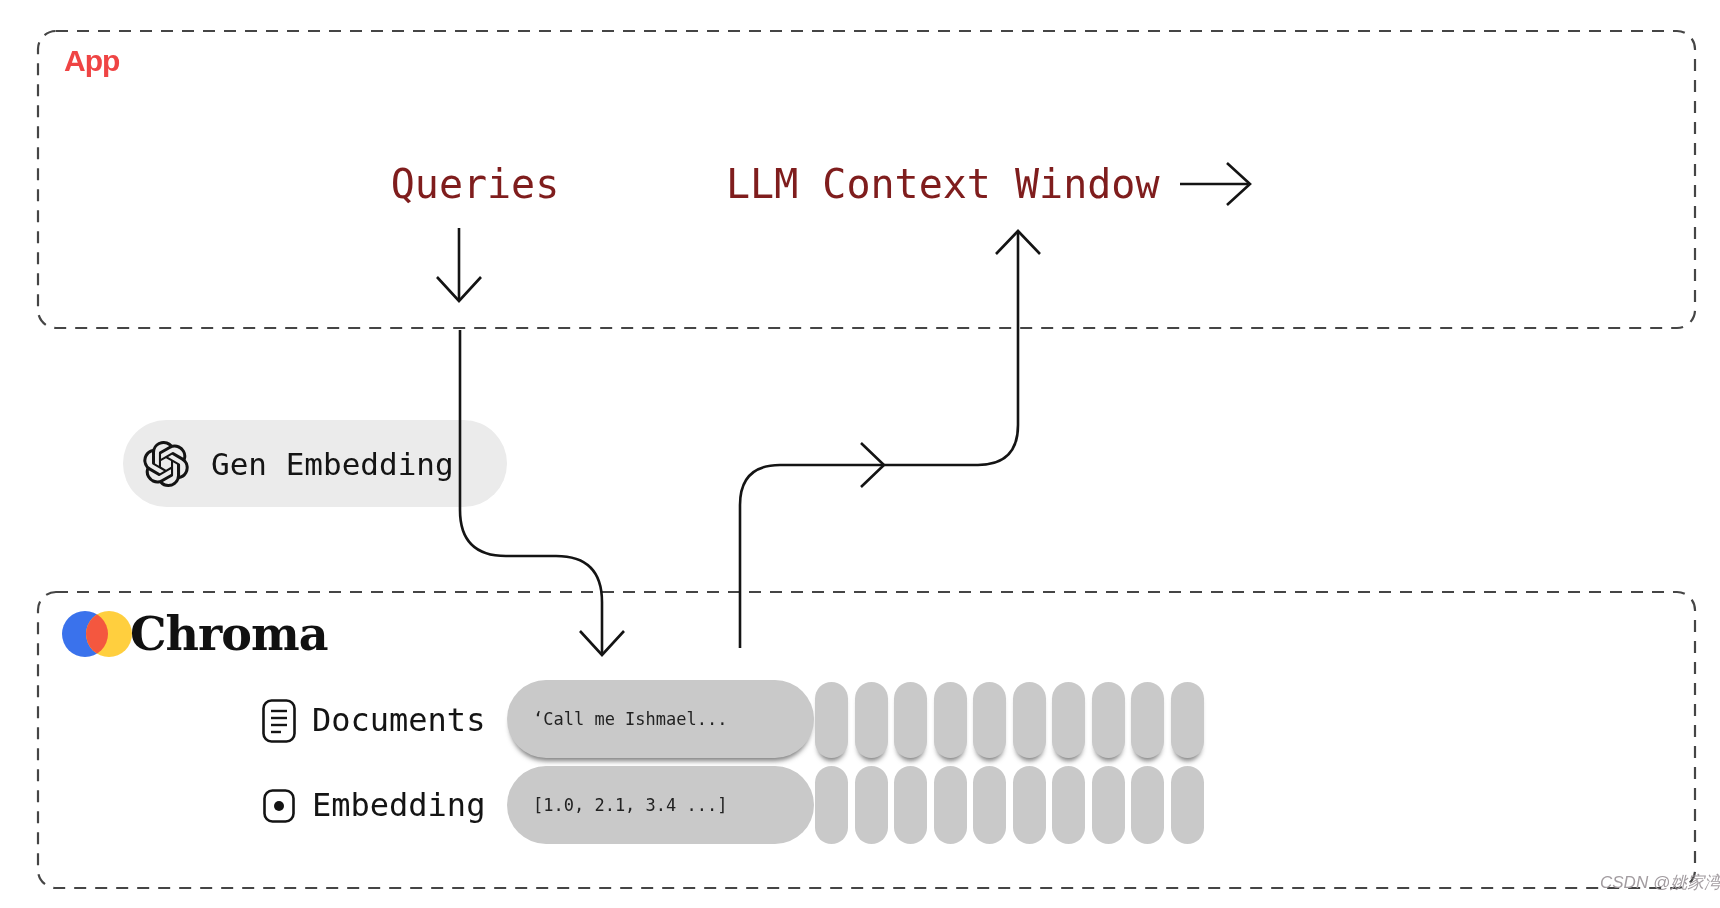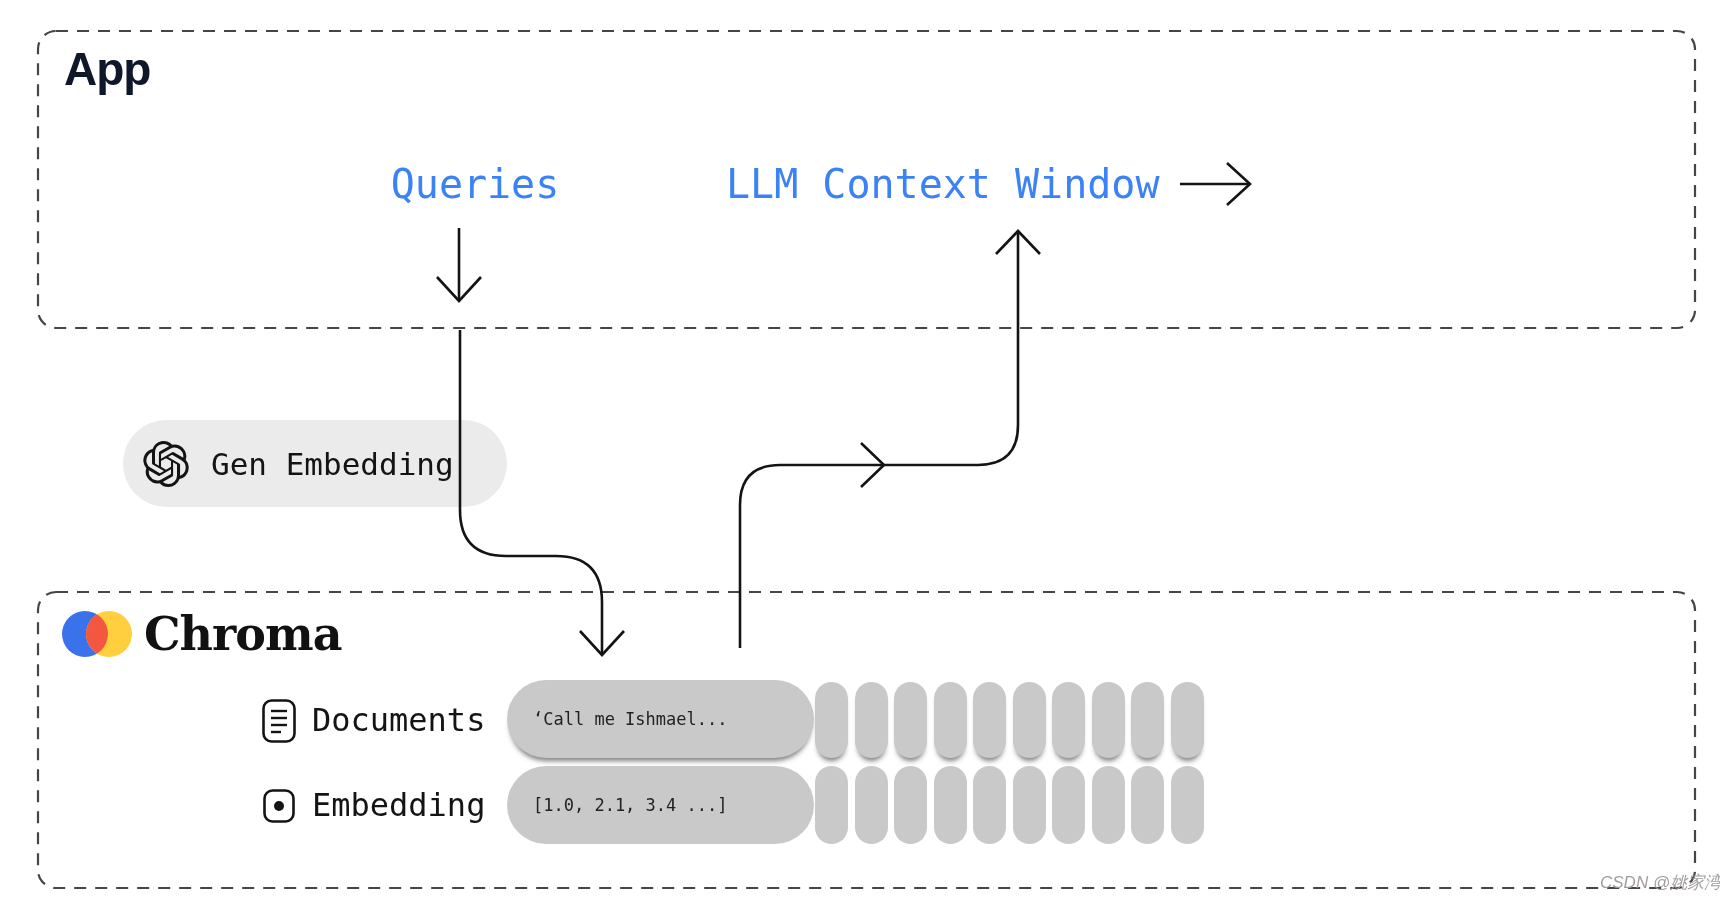--- a/index.html
+++ b/index.html
@@ -1,23 +1,23 @@
 <!DOCTYPE html>
 <html style="--pill-gray: #c9c9c9; --pill-light: #ebebeb; --line: #141414; --border: #454545; --chroma-blue: #3a72ec; --chroma-yellow: #ffcf3e; --chroma-red: #f4573f;"><head>
 <meta charset="utf-8">
 <style>
   html,body{margin:0;padding:0;background:#ffffff;}
   .canvas{position:relative;width:1720px;height:908px;background:#fff;overflow:hidden;
           font-family:"DejaVu Sans Mono", monospace;color:#141414;}
   .layer{position:absolute;left:0;top:0;width:1720px;height:908px;pointer-events:none;}
   .abs{position:absolute;}
 
-  .box-title{font-family:"Liberation Sans", sans-serif;font-weight:800;font-size:46px;
-             letter-spacing:-1px;color:#0f172a;line-height:1;}
-  .mono-head{font-size:40px;line-height:44px;color:#3b82f6;white-space:nowrap;}
+  .box-title{font-family:"Liberation Sans", sans-serif;font-weight:800;font-size:30px;
+             letter-spacing:-1px;color:#ef4444;line-height:1;}
+  .mono-head{font-size:40px;line-height:44px;color:#7f1d1d;white-space:nowrap;}
 
   .gen-pill{left:123px;top:420px;width:384px;height:87px;border-radius:44px;
             background:var(--pill-light,#ebebeb);display:flex;align-items:center;
             padding-left:20px;box-sizing:border-box;gap:22px;}
   .gen-pill .lbl{font-size:31px;color:#141414;white-space:nowrap;}
 
   .chroma-title{font-family:"DejaVu Serif", serif;font-weight:700;font-size:46px;
                 line-height:50px;color:#111;letter-spacing:-1px;}
 
   .row-label{font-size:32px;line-height:36px;color:#141414;white-space:nowrap;}
@@ -62,21 +62,21 @@
   <svg class="abs" style="left:62px;top:611px;" width="72" height="46" viewBox="0 0 72 46">
     <defs>
         <clipPath id="leftCircle">
           <circle cx="23" cy="23" r="23"></circle>
         </clipPath>
       </defs>
     <circle cx="23" cy="23" r="23" fill="var(--chroma-blue,#3a72ec)"></circle>
     <circle cx="47" cy="23" r="23" fill="var(--chroma-yellow,#ffcf3e)"></circle>
     <circle cx="47" cy="23" r="23" fill="var(--chroma-red,#f4573f)" clip-path="url(#leftCircle)"></circle>
   </svg>
-  <div class="abs chroma-title" style="left:144px;top:609px;">Chroma</div>
+  <div class="abs chroma-title" style="left:130px;top:609px;">Chroma</div>
 
   <svg class="abs" style="left:262px;top:699px;" width="34" height="44" viewBox="0 0 34 44">
     <rect x="1.5" y="1.5" width="31" height="41" rx="8" fill="none" stroke="#141414" stroke-width="2.6"></rect>
     <line x1="9" y1="12" x2="25" y2="12" stroke="#141414" stroke-width="2.4"></line>
     <line x1="9" y1="19" x2="25" y2="19" stroke="#141414" stroke-width="2.4"></line>
     <line x1="9" y1="26" x2="25" y2="26" stroke="#141414" stroke-width="2.4"></line>
     <line x1="9" y1="33" x2="19" y2="33" stroke="#141414" stroke-width="2.4"></line>
   </svg>
   <div class="abs row-label" style="left:312px;top:702px;">Documents</div>
   <div class="abs data-pill shadowed" style="left:507px;top:680px;">

